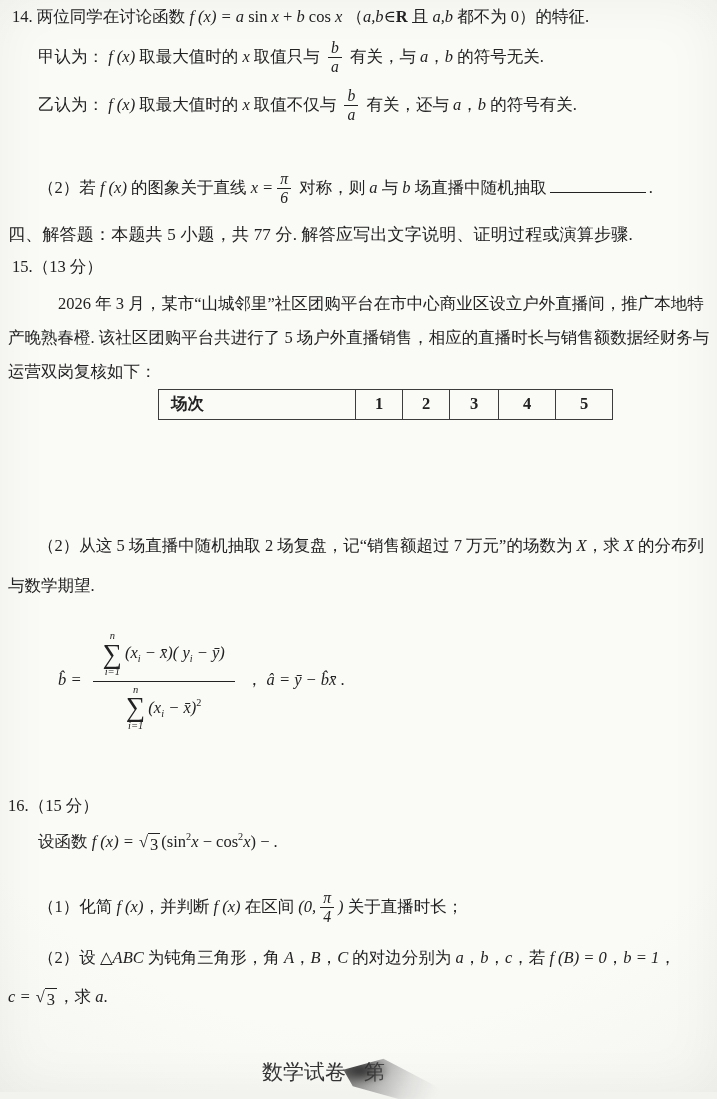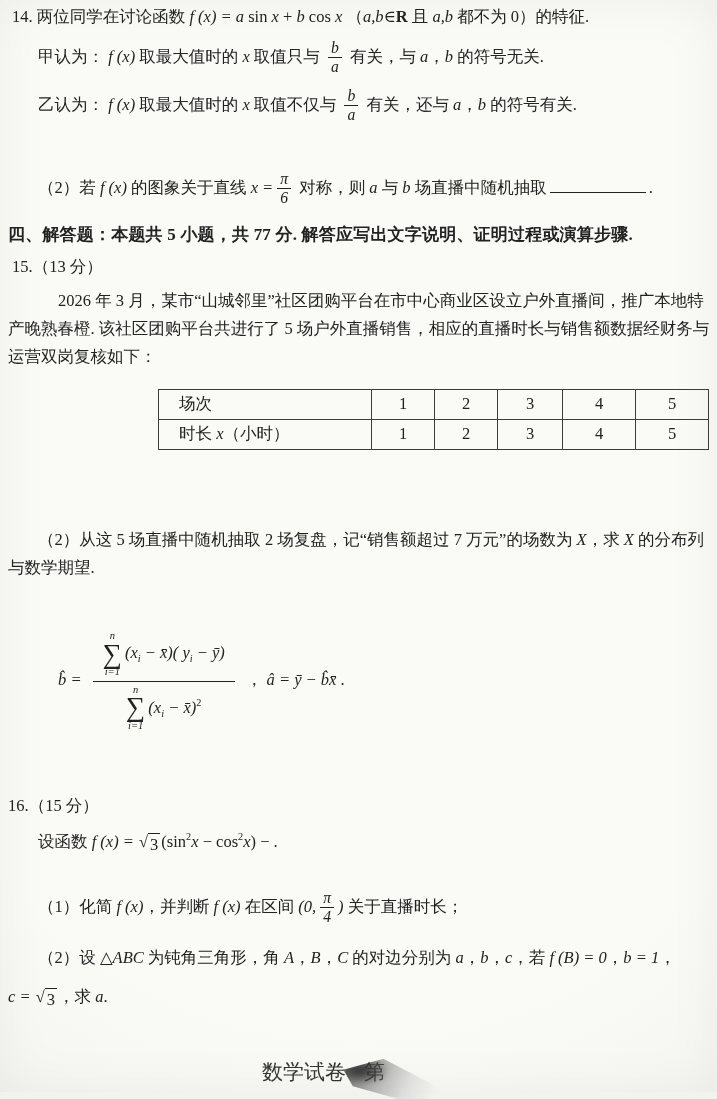--- a/index.html
+++ b/index.html
@@ -14,21 +14,21 @@
     background:radial-gradient(130% 95% at 50% 42%, #fafaf7 55%, #ededea 100%);
     box-shadow:inset 0 0 55px rgba(0,0,0,0.05);
     font-size:16.5px;line-height:1.35;
   }
   .abs{position:absolute;white-space:nowrap;}
   .wrap{position:absolute;white-space:normal;}
   .t{font-style:normal;}
   .m{font-style:italic;}
   .mb{font-weight:700;font-style:normal;}
   .b{font-weight:700;}
-  .bold-line{font-weight:700;font-size:17px;letter-spacing:0.2px;}
+  .bold-line{font-weight:400;font-size:17px;letter-spacing:0.2px;}
   sub,sup{font-size:0.62em;}
   sub{font-style:italic;}
   
   .frac{display:inline-flex;flex-direction:column;align-items:center;
         vertical-align:middle;margin:0 4px;line-height:1.05;font-size:0.95em;}
   .frac .fnum{padding:0 3px 1px;}
   .frac .fden{border-top:1.4px solid #222;padding:1px 3px 0;}
   
   .sqrt{display:inline-flex;align-items:stretch;margin:0 1px;vertical-align:baseline;}
   .sqrt .rad{line-height:1.1;}
@@ -40,21 +40,21 @@
   .bigfrac{display:inline-flex;flex-direction:column;align-items:center;
            vertical-align:middle;margin:0 7px;}
   .bf-num,.bf-den{display:flex;align-items:center;justify-content:center;padding:3px 10px;}
   .bf-num{border-bottom:1.5px solid #222;}
   .sum{display:inline-flex;flex-direction:column;align-items:center;
        line-height:1;margin-right:3px;vertical-align:middle;}
   .sum .sigma{font-size:27px;line-height:0.95;font-style:normal;}
   .sum .sum-n,.sum .sum-i{font-size:10.5px;}
   
   .q15-table{border-collapse:collapse;font-size:16.5px;background:transparent;}
-  .q15-table td{border:1.4px solid #3c3c3c;height:29px;padding:0 20px;}
+  .q15-table td{border:1.4px solid #3c3c3c;height:29px;padding:0 12px;font-weight:bold;}
   .q15-table td.hd{width:172px;text-align:left;}
   .q15-table td.c1{width:22px;text-align:center;}
   .q15-table td.c2{width:22px;text-align:center;}
   .q15-table td.c3{width:24px;text-align:center;}
   .q15-table td.c4{width:32px;text-align:center;}
   .q15-table td.c5{width:32px;text-align:center;}
   
   .footer{font-size:21px;color:#333;}
   .fgap{display:inline-block;width:18px;}
   .shadow-smudge{
@@ -82,44 +82,36 @@
         <span class="fden m">a</span>
       </span><span class="t"> 有关，还与 </span><span class="m">a</span><span class="t">，</span><span class="m">b</span><span class="t"> 的符号有关.</span></div>
   <div class="abs" style="top:171px;left:38px"><span class="t">（2）若 </span><span class="m">f (x)</span><span class="t"> 的图象关于直线 </span><span class="m">x =</span><span class="frac">
         <span class="fnum m">π</span>
         <span class="fden m">6</span>
       </span><span class="t"> 对称，则 </span><span class="m">a</span><span class="t"> 与 </span><span class="m">b</span><span class="t"> 场直播中随机抽取</span><span class="blank" style="width: 96px;"></span><span class="t">.</span></div>
 
   <div class="abs bold-line" style="top:224px;left:8px">四、解答题：本题共 5 小题，共 77 分. 解答应写出文字说明、证明过程或演算步骤.</div>
 
   <div class="abs" style="top:256px;left:12px">15.（13 分）</div>
-  <div class="wrap" style="top:287px;left:8px;width:702px;line-height:28px;text-indent:50px">2026 年 3 月，某市“山城邻里”社区团购平台在市中心商业区设立户外直播间，推广本地特产晚熟春橙. 该社区团购平台共进行了 5 场户外直播销售，相应的直播时长与销售额数据经财务与运营双岗复核如下：</div>
+  <div class="wrap" style="top:287px;left:8px;width:702px;line-height:34px;text-indent:50px">2026 年 3 月，某市“山城邻里”社区团购平台在市中心商业区设立户外直播间，推广本地特产晚熟春橙. 该社区团购平台共进行了 5 场户外直播销售，相应的直播时长与销售额数据经财务与运营双岗复核如下：</div>
 
   <table class="q15-table abs" style="top:389px;left:158px">
     <tbody>
         <tr>
       <td class="hd"><span class="t">场次</span></td>
       <td class="c1">1</td>
       <td class="c2">2</td>
       <td class="c3">3</td>
       <td class="c4">4</td>
       <td class="c5">5</td>
     </tr>
-    <tr>
-      <td class="hd"><span class="t">时长 </span><span class="m">x</span><span class="t">（小时）</span></td>
-      <td class="c1">1</td>
-      <td class="c2">2</td>
-      <td class="c3">3</td>
-      <td class="c4">4</td>
-      <td class="c5">5</td>
-    </tr>
   </tbody>
     </table>
 
-  <div class="wrap" style="top:526px;left:8px;width:702px;line-height:28px;text-indent:30px"><span class="t">（2）从这 5 场直播中随机抽取 2 场复盘，记“销售额超过 7 万元”的场数为 </span><span class="m">X</span><span class="t">，求 </span><span class="m">X</span><span class="t"> 的分布列与数学期望.</span></div>
+  <div class="wrap" style="top:526px;left:8px;width:702px;line-height:40px;text-indent:30px"><span class="t">（2）从这 5 场直播中随机抽取 2 场复盘，记“销售额超过 7 万元”的场数为 </span><span class="m">X</span><span class="t">，求 </span><span class="m">X</span><span class="t"> 的分布列与数学期望.</span></div>
 
   <div class="abs" style="top:628px;left:58px">
     <span class="m">b̂ =</span>
     <span class="bigfrac">
       <span class="bf-num">
         <span class="sum">
           <span class="sum-n m">n</span>
           <span class="sigma">∑</span>
           <span class="sum-i m">i=1</span>
         </span>

